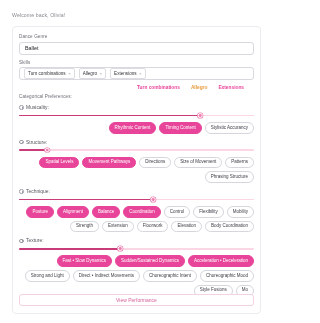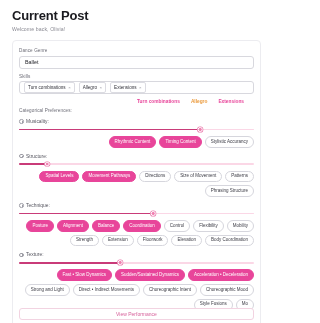--- a/index.html
+++ b/index.html
@@ -103,21 +103,20 @@
     font-size: 5px; color: #d6609a;
     background: #fff;
   }
 </style>
 </head>
 <body>
 
 <div class="page">
 
   <div>
-    <div class="page-title">Current Post</div>
     <div class="page-subtitle">Welcome back, Olivia!</div>
   </div>
 
   <div class="card">
 
     <div class="field-label">Dance Genre</div>
     <div class="select-box">
       <span>Ballet</span>
     </div>
 

